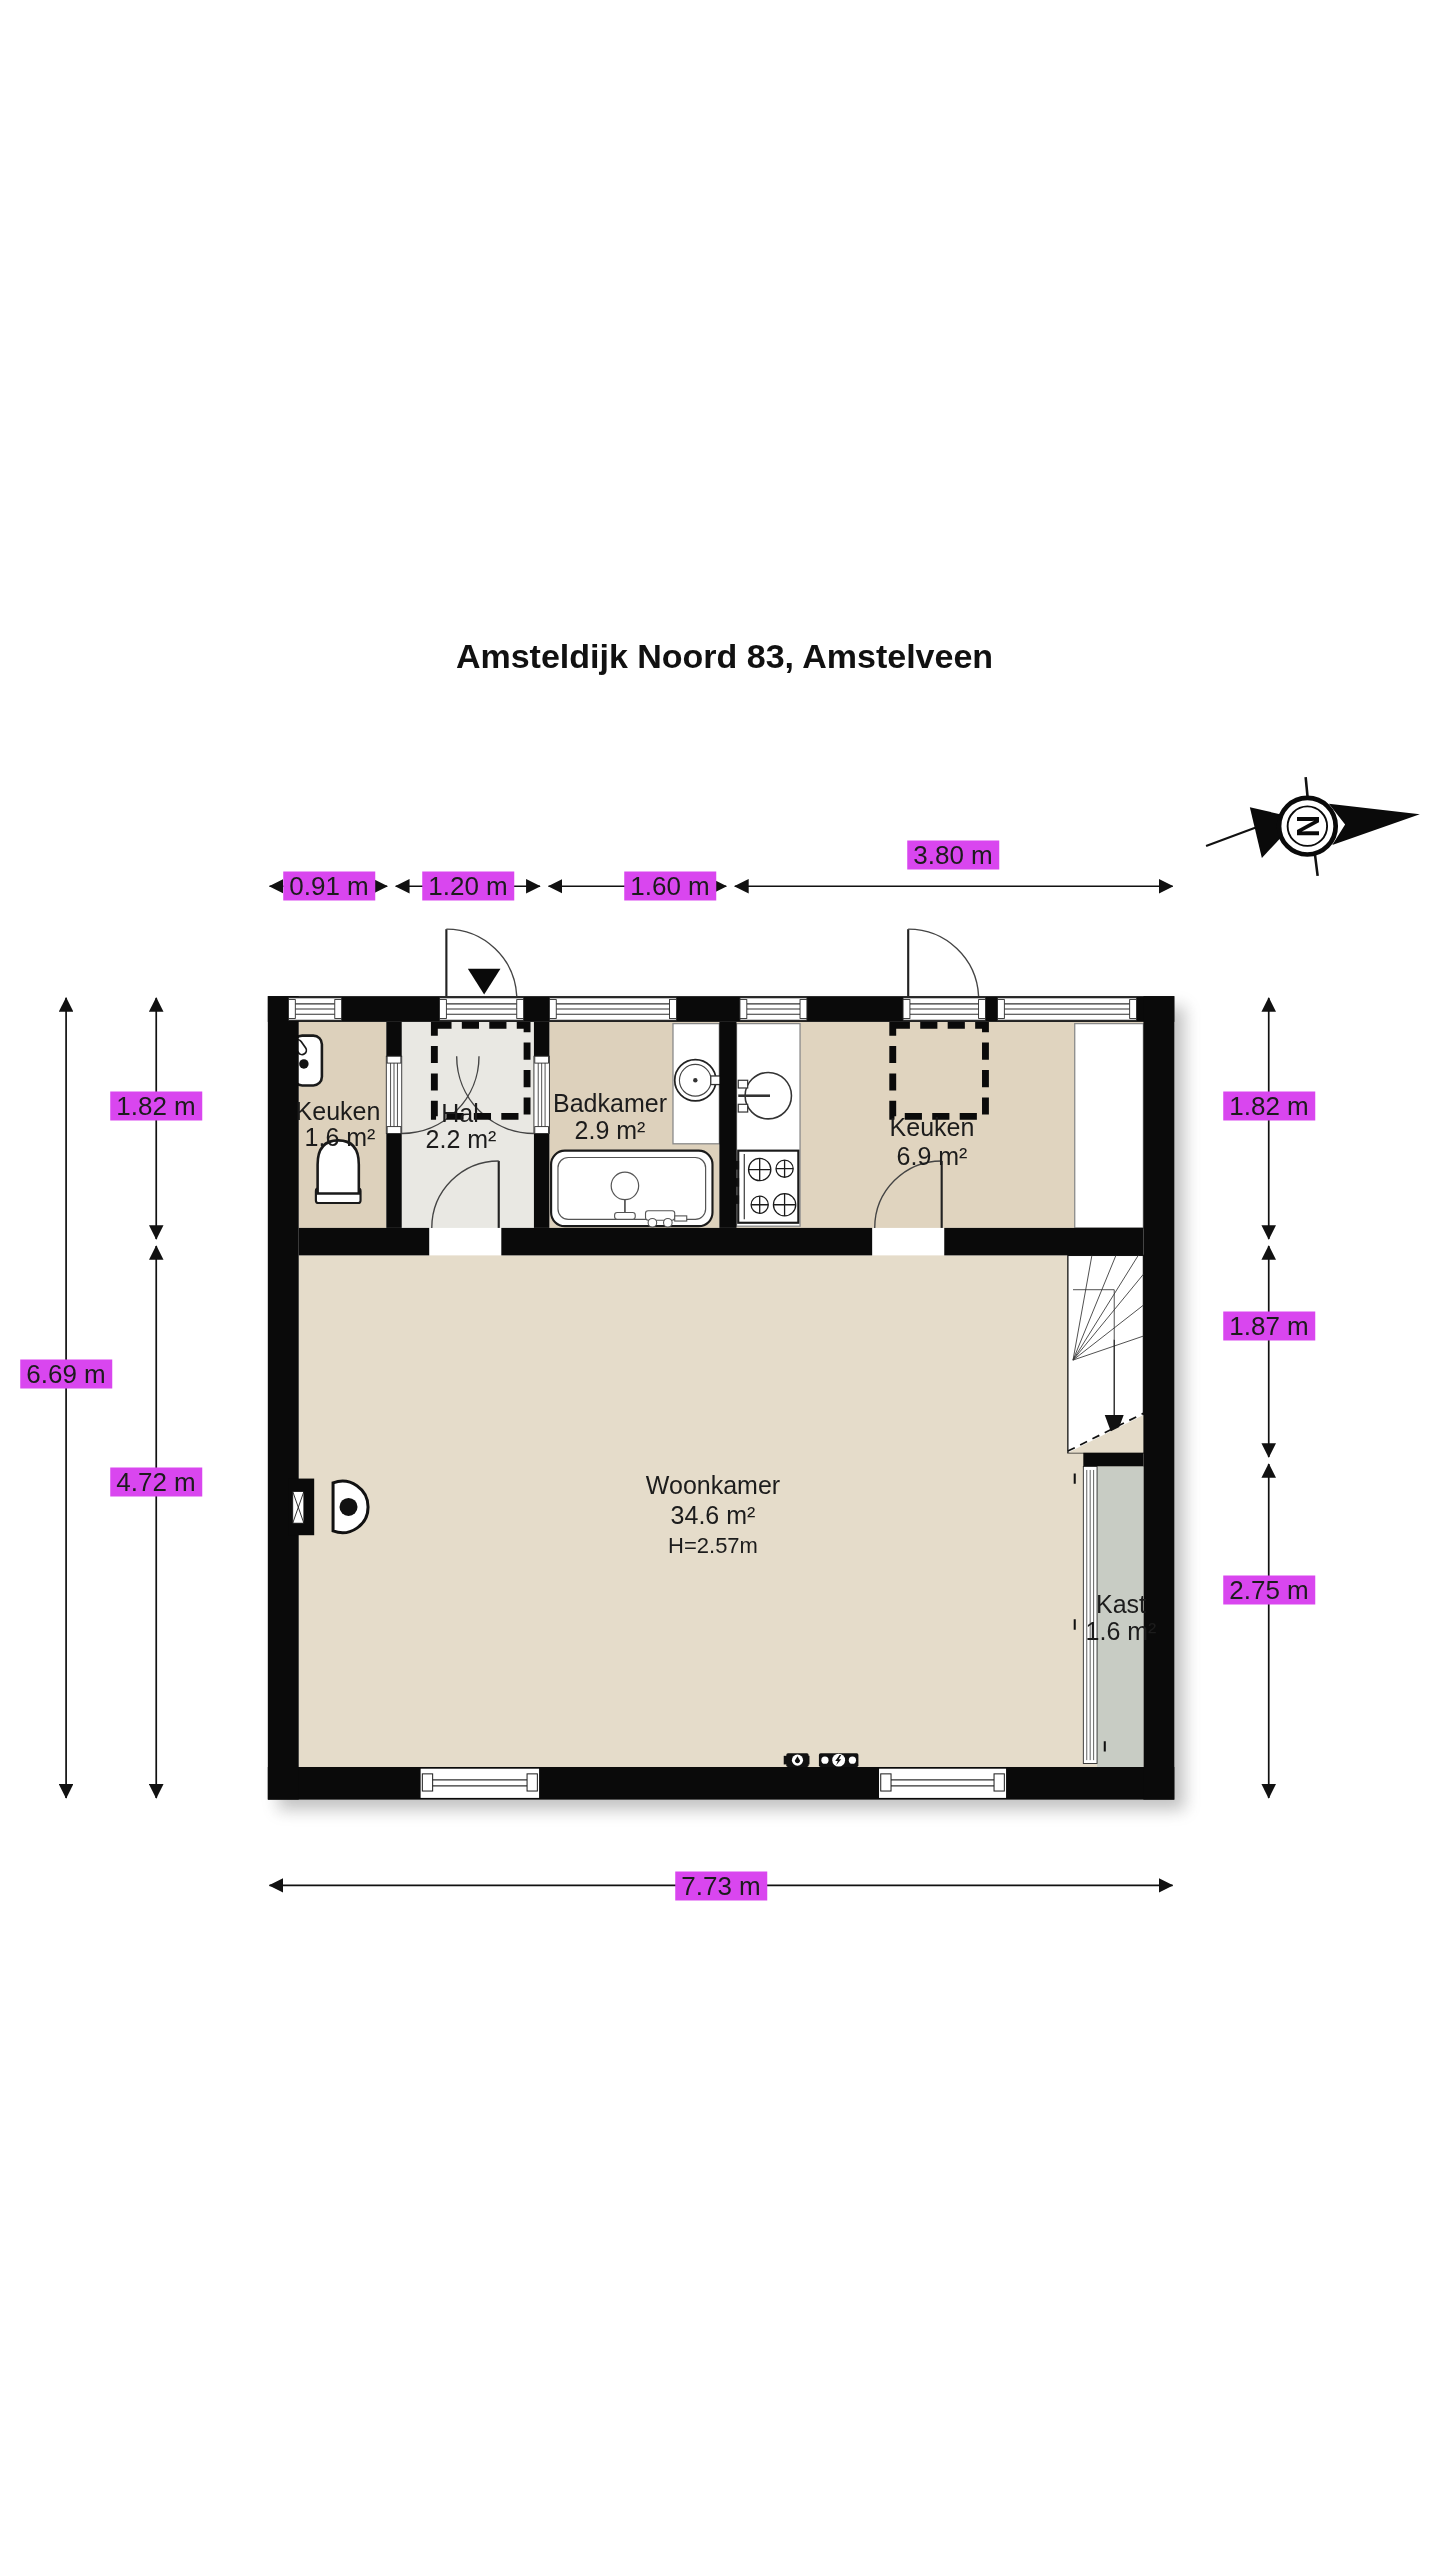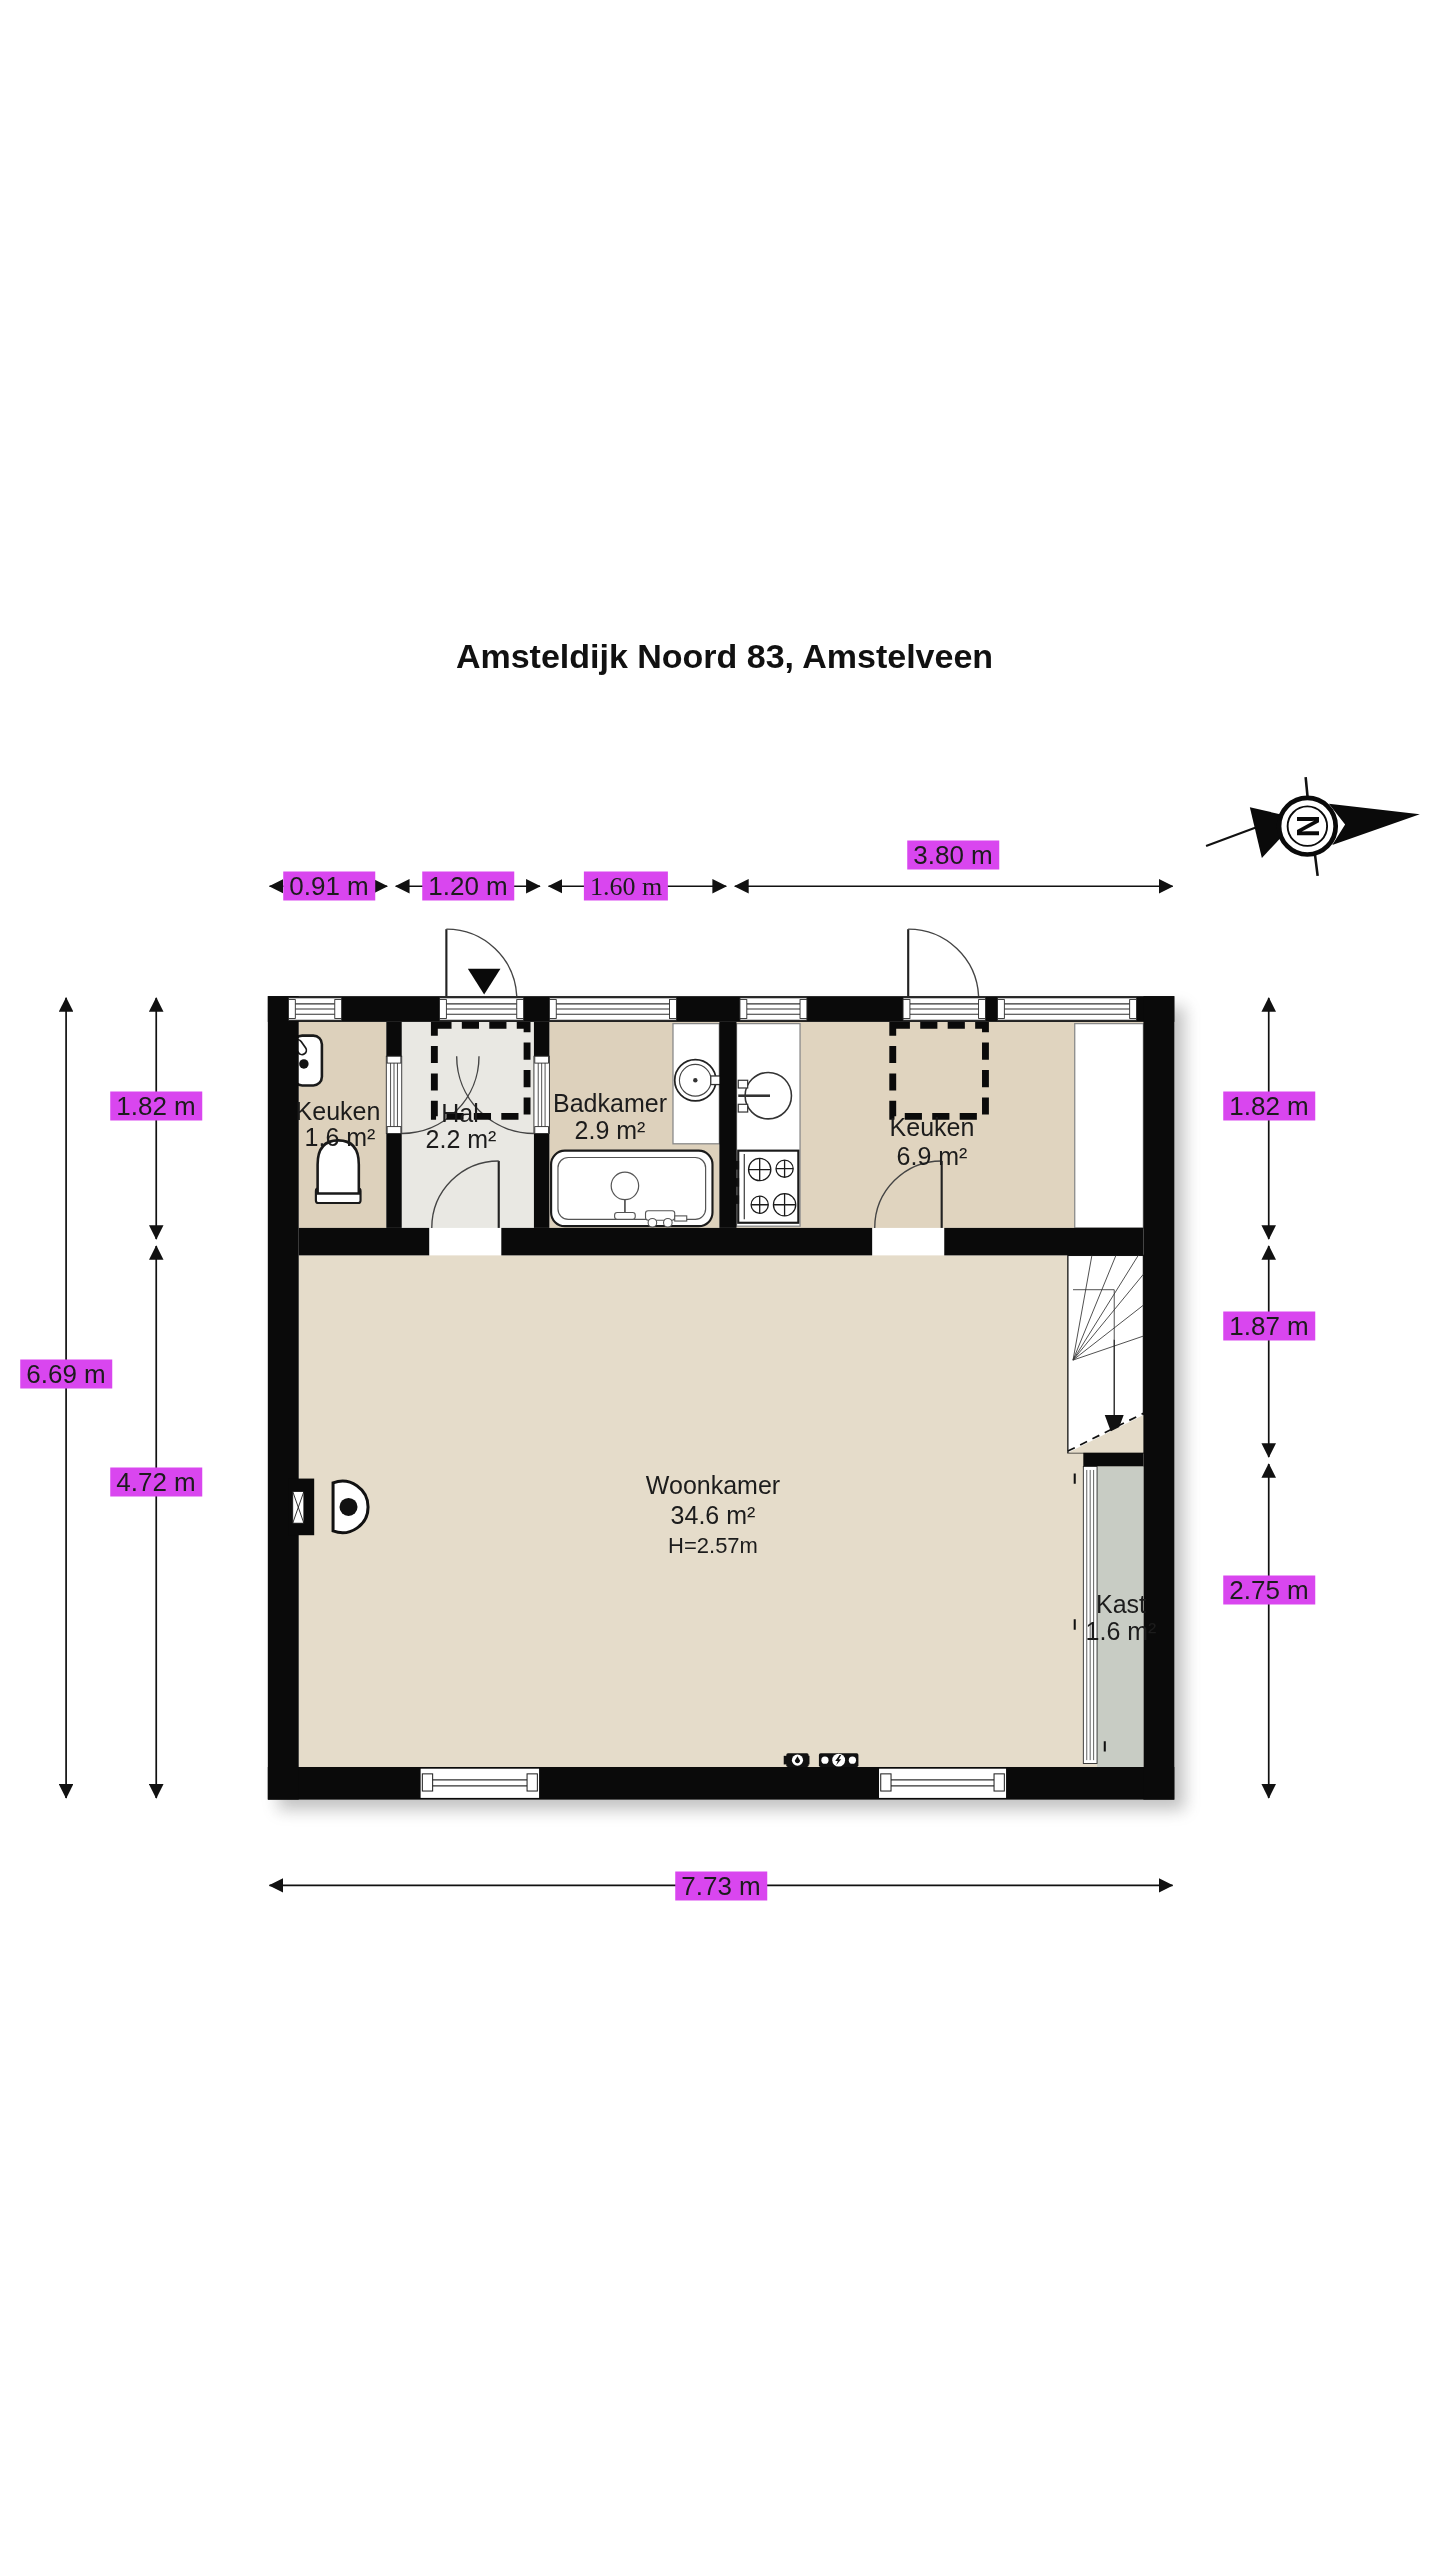--- a/index.html
+++ b/index.html
@@ -291,21 +291,21 @@
       <polygon points="1456,940 1513,953 1470,999" fill="#0a0a0a"></polygon>
       <polygon points="1548,936 1654,948 1552,984 1567,960" fill="#0a0a0a"></polygon>
       <circle cx="1523" cy="962" r="33" fill="#ffffff" stroke="#0a0a0a" stroke-width="5.5"></circle>
       <circle cx="1523" cy="962" r="23" fill="none" stroke="#0a0a0a" stroke-width="2.2"></circle>
       <text x="1523" y="962" transform="rotate(90 1523 962)" text-anchor="middle" dominant-baseline="central" font-family="Liberation Sans, sans-serif" font-size="36" font-weight="bold" fill="#0a0a0a">N</text>
     </g>
   </svg>
 
   <div class="lbl dim" style="left:329px;top:886px;">0.91 m</div>
   <div class="lbl dim" style="left:468px;top:886px;">1.20 m</div>
-  <div class="lbl dim" style="left:626px;top:886px;font-family:Liberation Serif, serif;">1.60 m</div>
+  <div class="lbl dim" style="left:670px;top:886px;">1.60 m</div>
   <div class="lbl dim" style="left:953px;top:855px;">3.80 m</div>
 
   <div class="lbl dim" style="left:156px;top:1106px;">1.82 m</div>
   <div class="lbl dim" style="left:66px;top:1374px;">6.69 m</div>
   <div class="lbl dim" style="left:156px;top:1482px;">4.72 m</div>
 
   <div class="lbl dim" style="left:1269px;top:1106px;">1.82 m</div>
   <div class="lbl dim" style="left:1269px;top:1326px;">1.87 m</div>
   <div class="lbl dim" style="left:1269px;top:1590px;">2.75 m</div>
 

